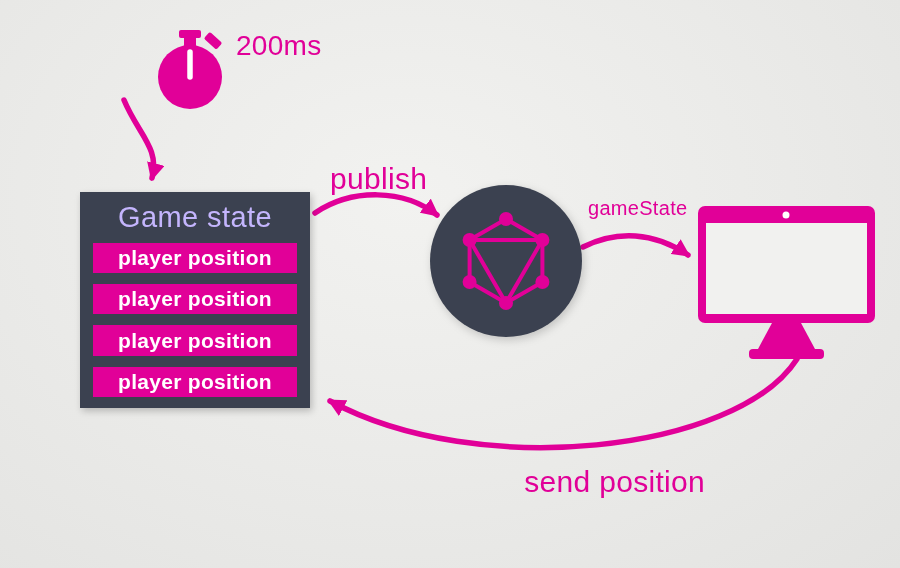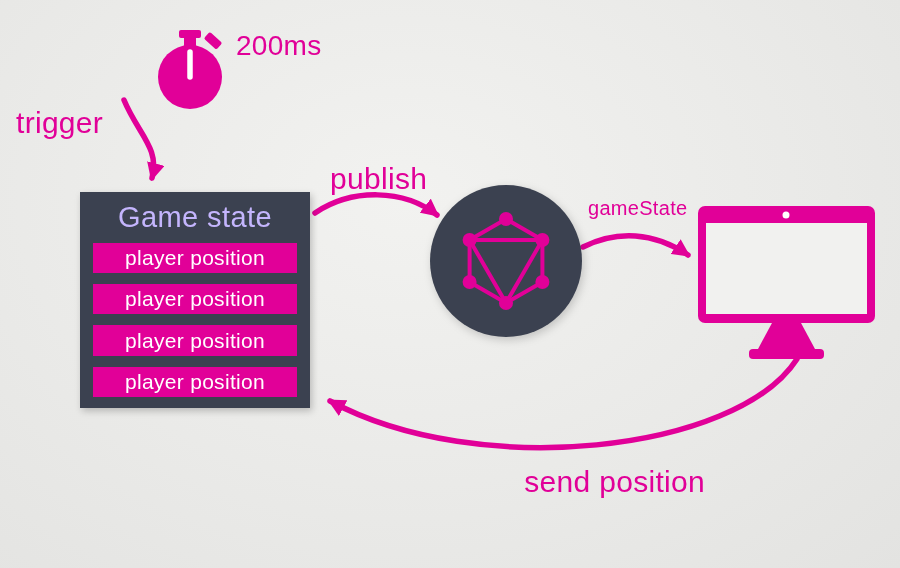--- a/index.html
+++ b/index.html
@@ -54,21 +54,21 @@
     display:flex; flex-direction:column;
   }
   .game-title{
     height:52px; display:flex; align-items:center; justify-content:center;
     color:#c4b5fd; font-size:29px; font-weight:300; letter-spacing:0.4px;
   }
   .game-row{
     height:31px; margin:0 13px 11px 13px;
     background:var(--accent);
     display:flex; align-items:center; justify-content:center;
-    color:#ffffff; font-size:21px; font-weight:400; letter-spacing:0.3px;
+    color:#ffffff; font-size:21px; font-weight:700; letter-spacing:0.3px;
   }
 </style>
 </head>
 <body>
 
 <div class="canvas">
 
   <svg class="arrows" width="900" height="568" viewBox="0 0 900 568">
     <defs>
       <marker id="ah" markerUnits="userSpaceOnUse" markerWidth="20" markerHeight="18" refX="15" refY="9" orient="auto">
@@ -84,21 +84,20 @@
   <svg class="icon-svg stopwatch" width="80" height="84" viewBox="0 0 80 84">
     <rect class="sw-fill" x="31" y="8" width="12" height="12"></rect>
     <rect class="sw-fill" x="26" y="2" width="22" height="8" rx="2"></rect>
     <rect class="sw-fill" x="52" y="8" width="17" height="9" rx="2" transform="rotate(42 60 12)"></rect>
     <circle class="sw-fill" cx="37" cy="49" r="32"></circle>
     <line class="sw-hand" x1="37" y1="49" x2="37" y2="24"></line>
   </svg>
 
   <div class="label lbl-timer">200ms</div>
 
-  <div class="label lbl-trigger">trigger</div>
 
   <div class="game-box">
     <div class="game-title">Game state</div>
     <div class="game-row">player position</div>
     <div class="game-row">player position</div>
     <div class="game-row">player position</div>
     <div class="game-row">player position</div>
   </div>
 
   <div class="label lbl-publish">publish</div>

